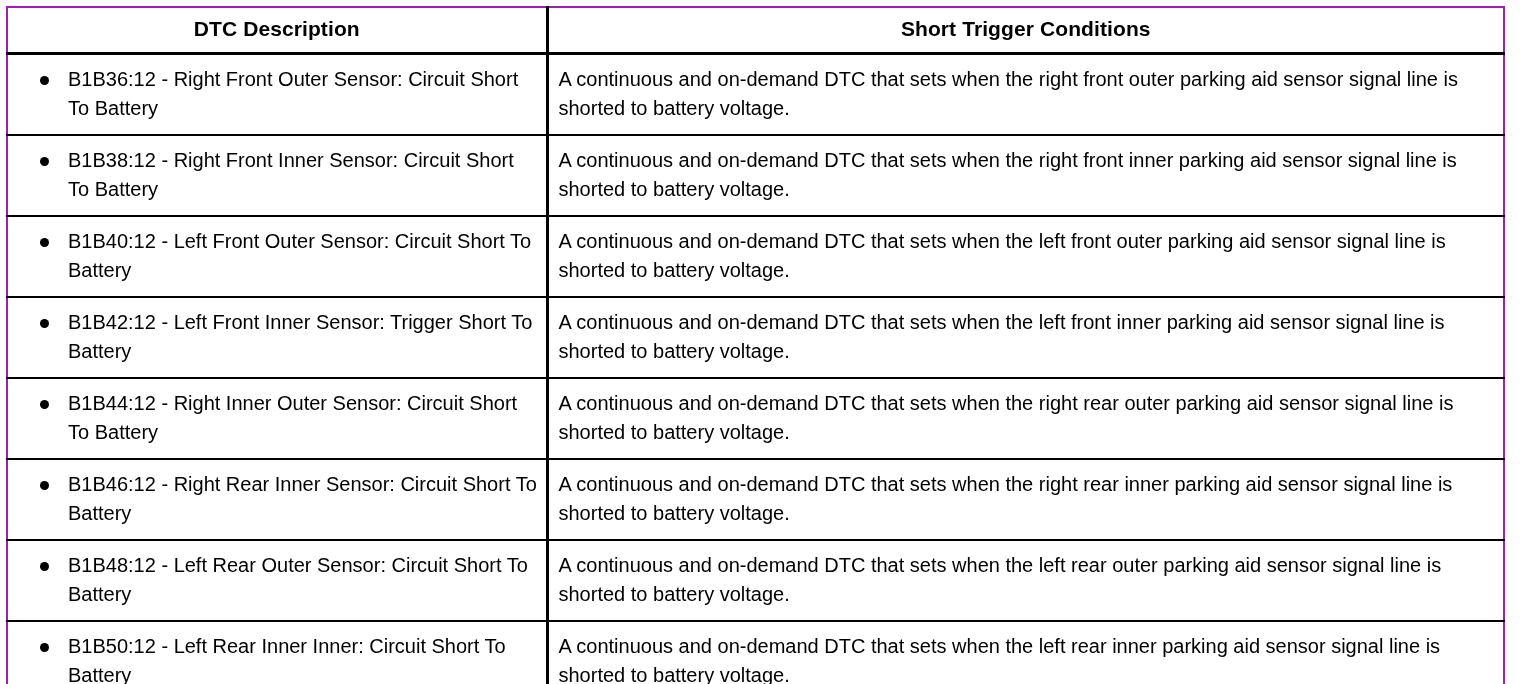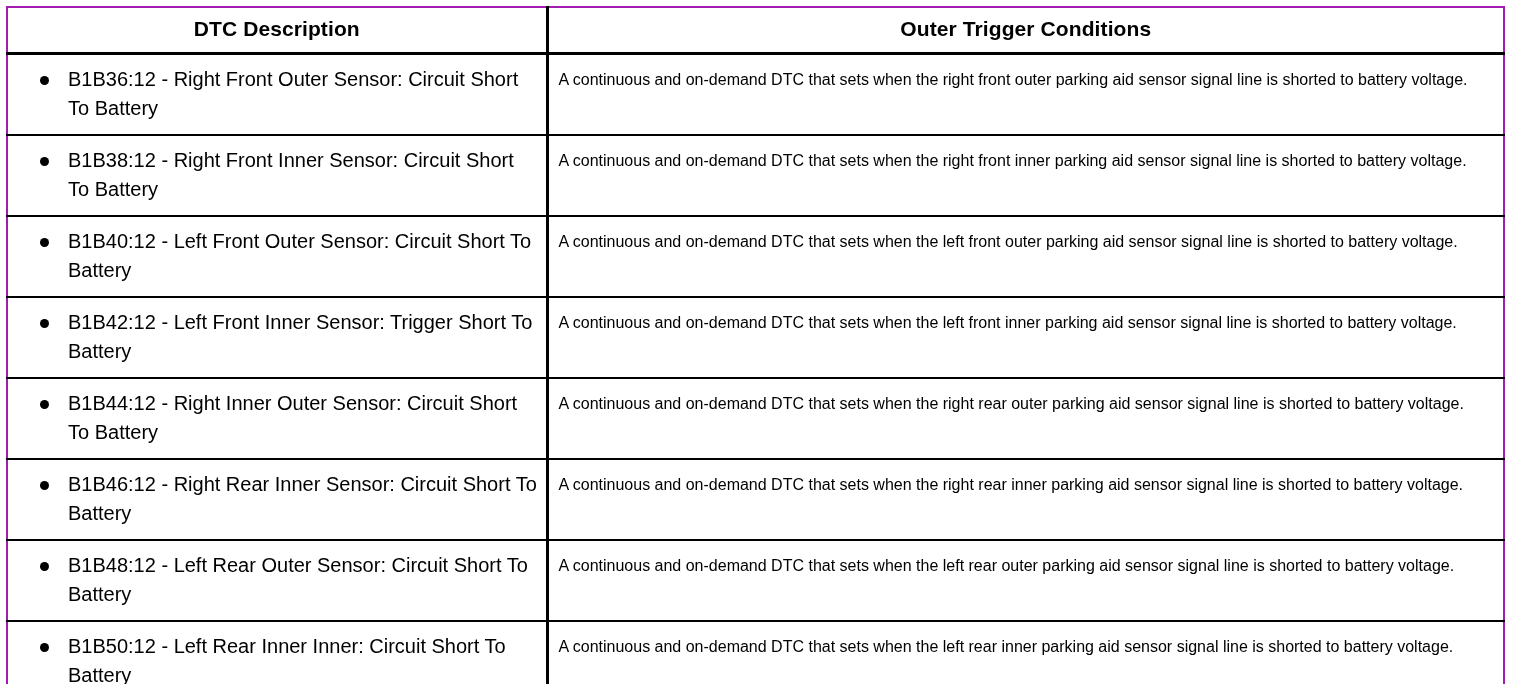--- a/index.html
+++ b/index.html
@@ -77,37 +77,37 @@
     height: 9px;
     border-radius: 50%;
     background: #000;
   }
   .desc-text {
     display: block;
   }
 
   .cond-inner {
     padding: 10px 12px 8px 10px;
-    font-size: 16px;
+    font-size: 20px;
     line-height: 29px;
   }
 </style>
 </head>
 <body>
 
 <div class="page">
   <table class="dtc-table">
     <colgroup>
       <col class="col-desc">
       <col class="col-cond">
     </colgroup>
     <thead>
       <tr>
         <th class="th-desc">DTC Description</th>
-        <th class="th-cond">Outer Trigger Conditions</th>
+        <th class="th-cond">Short Trigger Conditions</th>
       </tr>
     </thead>
     <tbody id="table-body">
         <tr>
           <td class="cell-desc">
             <div class="desc-inner">
               <span class="bullet-icon"></span>
               <span class="desc-text">B1B36:12 - Right Front Outer Sensor: Circuit Short To Battery</span>
             </div>
           </td>

